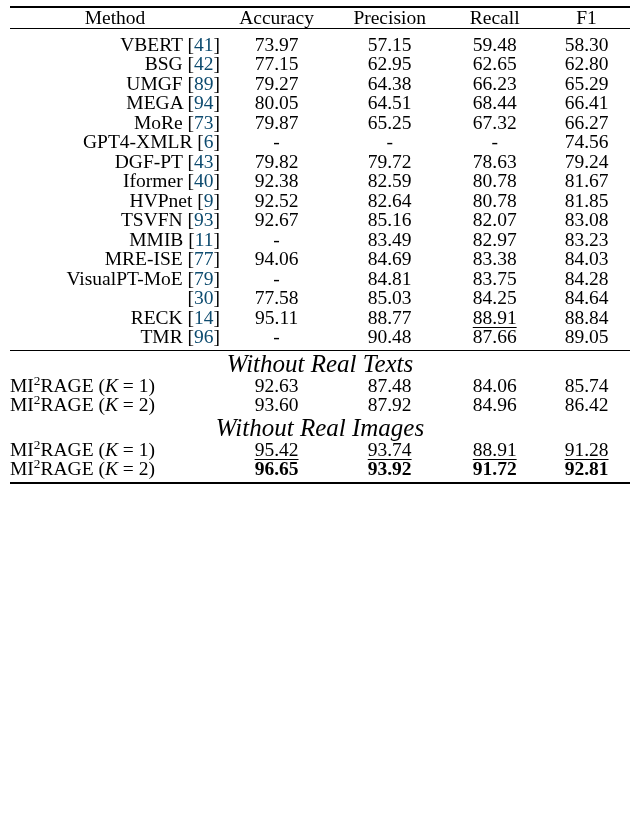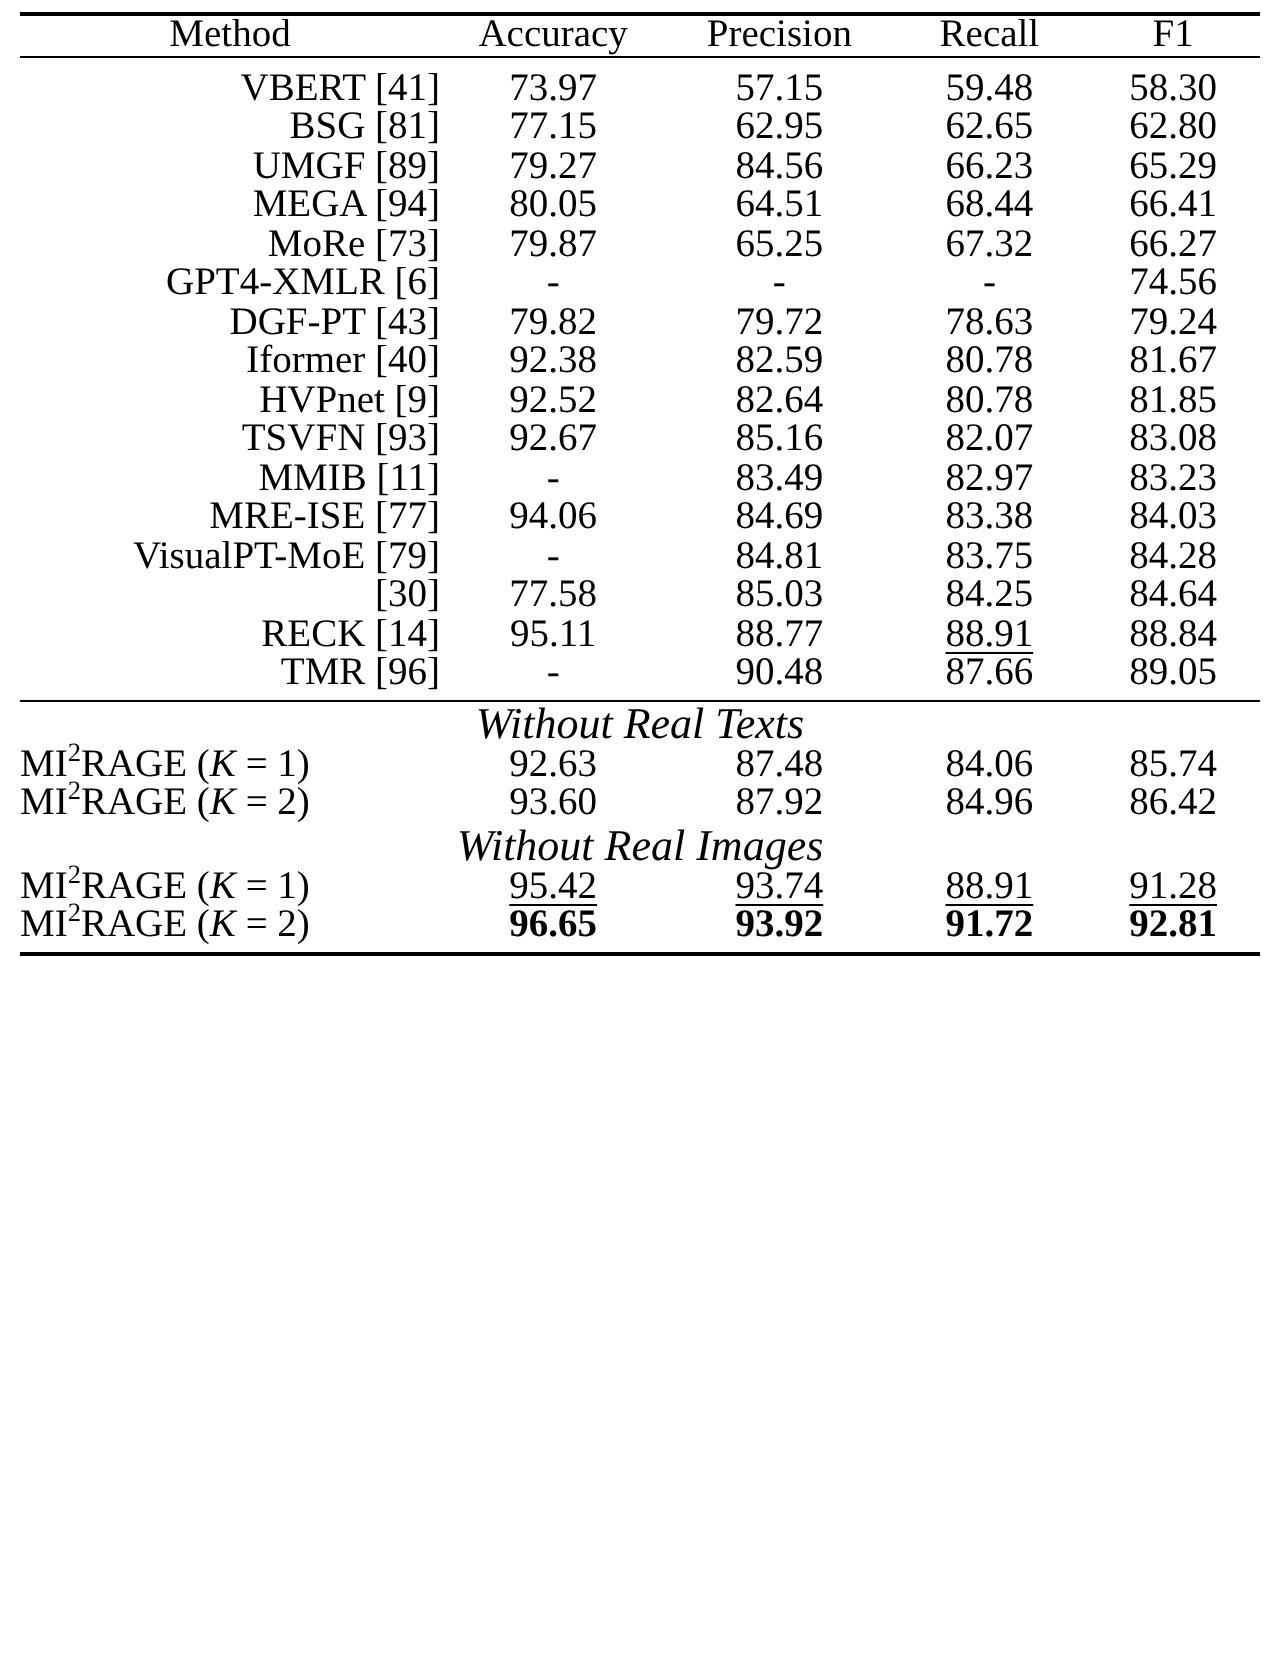--- a/index.html
+++ b/index.html
@@ -65,31 +65,31 @@
   td.method {
     text-align: right;
     padding-right: 34px;
   }
   td.method-left {
     text-align: left;
     padding-left: 2px;
     margin-left: 46px;
   }
   .cite {
-    color: #000000;
+    color: #0c4a6e;
   }
   sup.sq {
     font-size: 0.68em;
     vertical-align: super;
     line-height: 0;
   }
   .italic-sec td {
     text-align: center;
     font-style: italic;
-    font-size: 22px;
+    font-size: 25px;
     padding: 5px 0 5px 0;
   }
   .underline {
     text-decoration: underline;
     text-underline-offset: 2.5px;
   }
   .bold {
     font-weight: bold;
   }
   .kitalic {
@@ -129,30 +129,30 @@
 
     <tbody id="main-body">
         <tr>
           <td class="method">VBERT [<span class="cite">41</span>]</td>
           <td>73.97</td>
           <td>57.15</td>
           <td>59.48</td>
           <td>58.30</td>
         </tr>
         <tr>
-          <td class="method">BSG [<span class="cite">81</span>]</td>
+          <td class="method">BSG [<span class="cite">42</span>]</td>
           <td>77.15</td>
           <td>62.95</td>
           <td>62.65</td>
           <td>62.80</td>
         </tr>
         <tr>
           <td class="method">UMGF [<span class="cite">89</span>]</td>
           <td>79.27</td>
-          <td>84.56</td>
+          <td>64.38</td>
           <td>66.23</td>
           <td>65.29</td>
         </tr>
         <tr>
           <td class="method">MEGA [<span class="cite">94</span>]</td>
           <td>80.05</td>
           <td>64.51</td>
           <td>68.44</td>
           <td>66.41</td>
         </tr>

